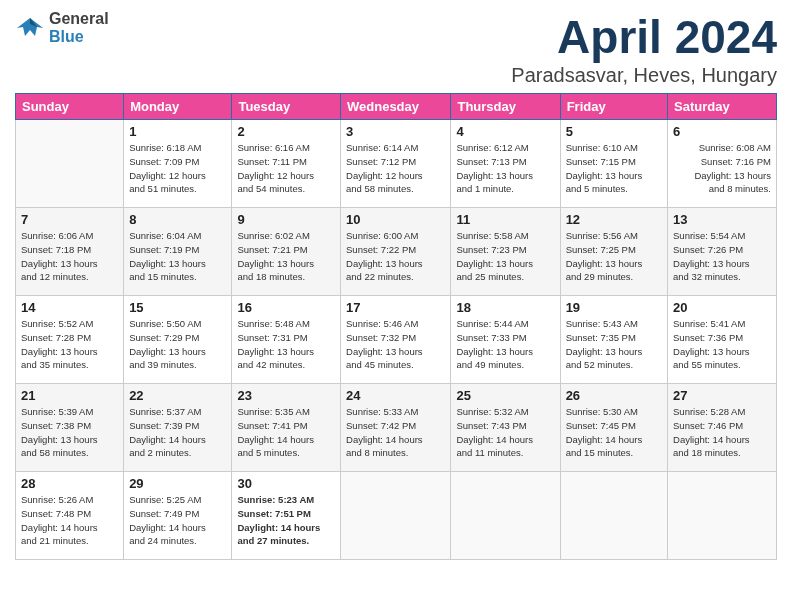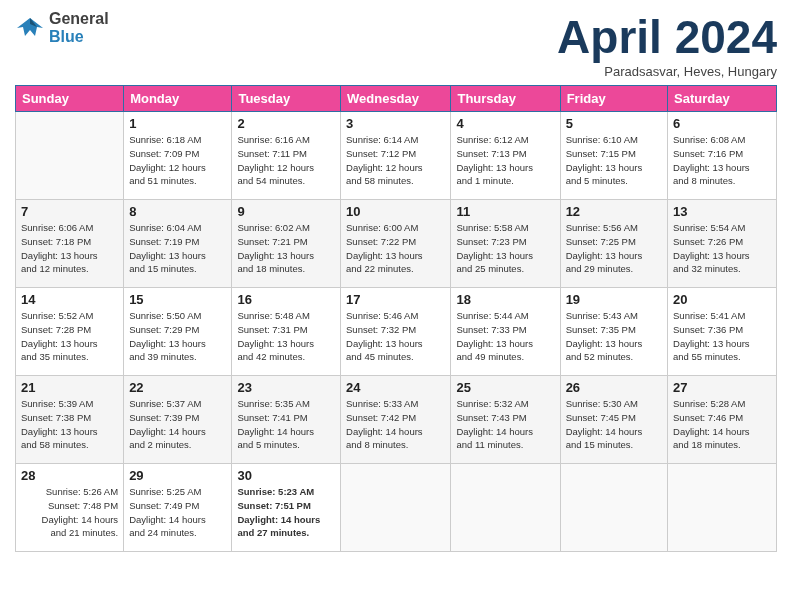--- a/index.html
+++ b/index.html
@@ -27,21 +27,21 @@
     }
     .title-area {
       text-align: right;
     }
     .calendar-title {
       font-size: 46px;
       font-weight: bold;
       color: #1a3a5c;
     }
     .calendar-subtitle {
-      font-size: 13px;
+      font-size: 20px;
       color: #444;
       font-weight: normal;
     }
     .calendar-table {
       width: 100%;
       border-collapse: collapse;
       border: 1px solid #bbb;
     }
     .calendar-table th {
       background: #ec4899;
@@ -146,21 +146,21 @@
         </td>
         <td>
           <span class="day-number">5</span>
           <div class="day-info" style="white-space: pre-line;">Sunrise: 6:10 AM
 Sunset: 7:15 PM
 Daylight: 13 hours
 and 5 minutes.</div>
         </td>
         <td>
           <span class="day-number">6</span>
-          <div class="day-info" style="white-space: pre-line;">Sunrise: 6:08 AM
+          <div class="day-info" style="white-space: pre-line; text-align: right;">Sunrise: 6:08 AM
 Sunset: 7:16 PM
 Daylight: 13 hours
 and 8 minutes.</div>
         </td>
       </tr>
       <tr class="week-row">
         <td>
           <span class="day-number">7</span>
           <div class="day-info" style="white-space: pre-line;">Sunrise: 6:06 AM
 Sunset: 7:18 PM
@@ -308,21 +308,21 @@
           <span class="day-number">27</span>
           <div class="day-info" style="white-space: pre-line;">Sunrise: 5:28 AM
 Sunset: 7:46 PM
 Daylight: 14 hours
 and 18 minutes.</div>
         </td>
       </tr>
       <tr class="week-row">
         <td>
           <span class="day-number">28</span>
-          <div class="day-info" style="white-space: pre-line; text-align: right;">Sunrise: 5:26 AM
+          <div class="day-info" style="white-space: pre-line;">Sunrise: 5:26 AM
 Sunset: 7:48 PM
 Daylight: 14 hours
 and 21 minutes.</div>
         </td>
         <td>
           <span class="day-number">29</span>
           <div class="day-info" style="white-space: pre-line;">Sunrise: 5:25 AM
 Sunset: 7:49 PM
 Daylight: 14 hours
 and 24 minutes.</div>

